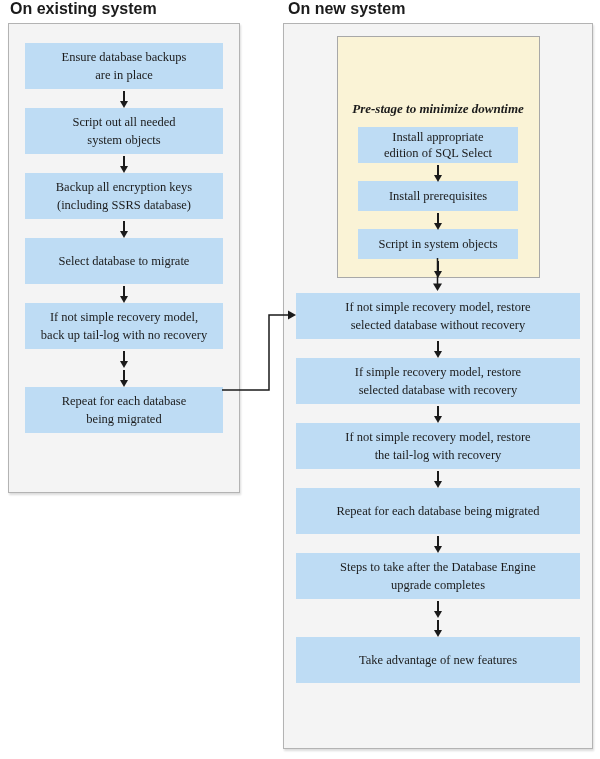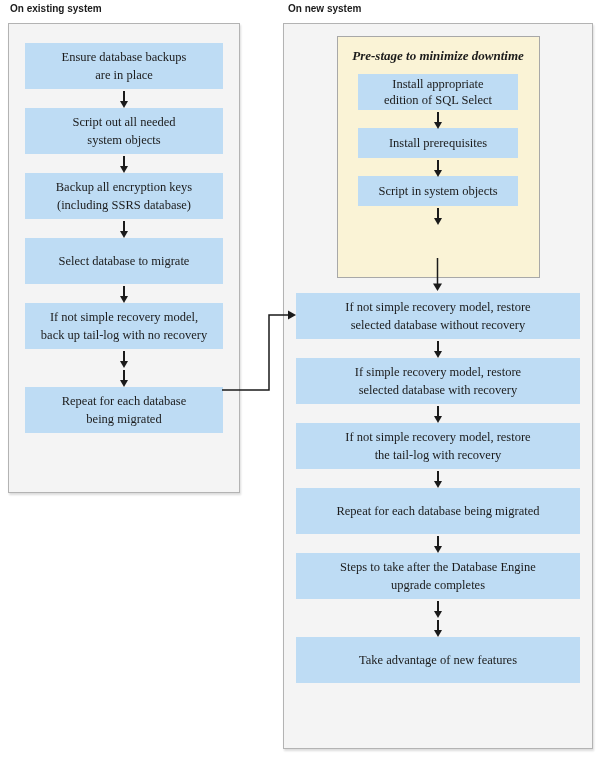--- a/index.html
+++ b/index.html
@@ -13,21 +13,21 @@
     --page-bg:#ffffff;
   }
   html,body{margin:0;padding:0;background:var(--page-bg);}
   .stage{
     position:relative;width:600px;height:759px;overflow:hidden;
     background:var(--page-bg);
     font-family:"Liberation Sans",sans-serif;
     color:var(--text);
   }
   .col-header{
-    position:absolute;top:0;font-size:10px;font-weight:700;line-height:18px;
+    position:absolute;top:0;font-size:16px;font-weight:700;line-height:18px;
   }
   .col-header.left{left:10px;}
   .col-header.right{left:288px;}
   .panel{
     position:absolute;top:23px;
     background:var(--panel-bg);
     border:1px solid var(--panel-border);
     box-shadow:1px 2px 2px rgba(0,0,0,.14);
     box-sizing:border-box;
     display:flex;flex-direction:column;align-items:center;font-family:Liberation Serif, serif;
@@ -50,21 +50,21 @@
   .gap-arrow::after{
     content:"";position:absolute;left:50%;top:12px;transform:translateX(-50%);
     border-left:4.5px solid transparent;border-right:4.5px solid transparent;
     border-top:7px solid var(--arrow);width:0;height:0;
   }
   .prestage{
     width:203px;height:242px;flex:none;box-sizing:border-box;
     background:var(--yellow-bg);
     border:1px solid var(--yellow-border);
     padding:8px 0 0 0;
-    display:flex;flex-direction:column;align-items:center;
+    display:flex;flex-direction:column;align-items:center;justify-content:flex-end;
   }
   .prestage-title{
     font-size:13px;font-weight:700;font-style:italic;
     line-height:21px;height:21px;margin-bottom:8px;flex:none;text-align:center;
   }
   .pre-step{
     background:var(--box-blue);
     width:160px;height:30px;flex:none;
     display:flex;align-items:center;justify-content:center;
     text-align:center;white-space:pre-line;

